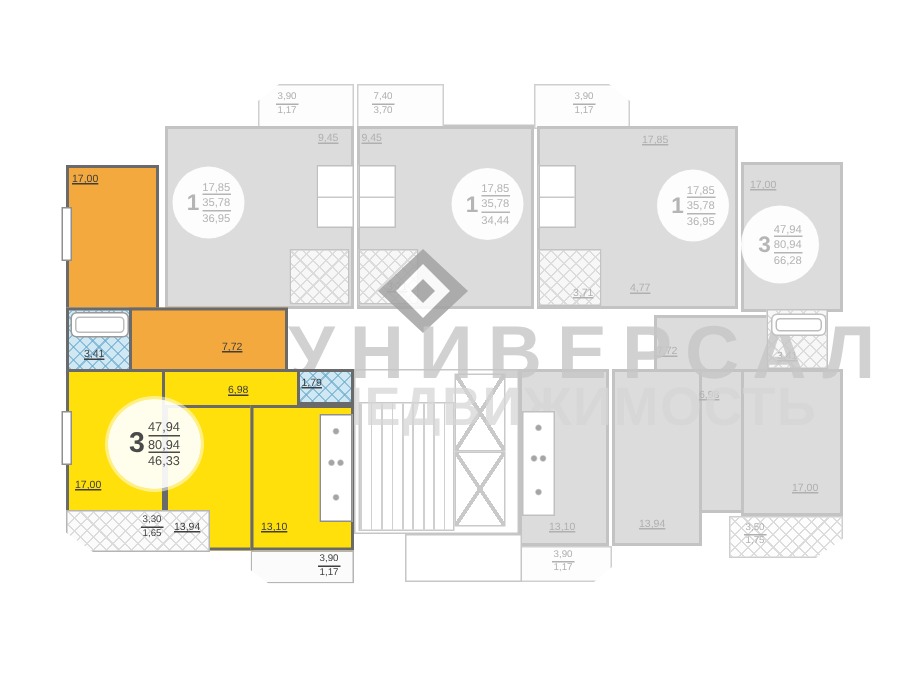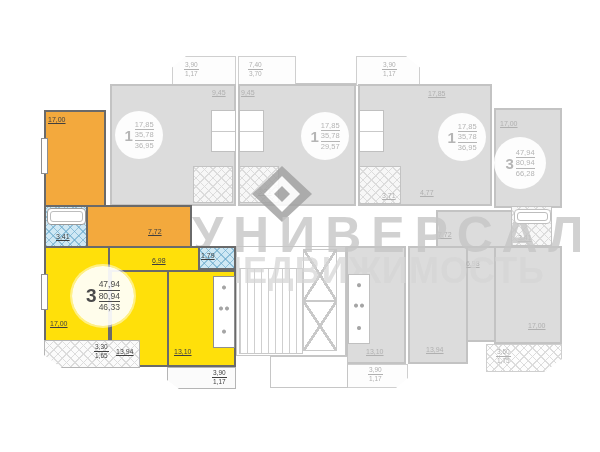--- a/index.html
+++ b/index.html
@@ -114,21 +114,21 @@
     <div class="abs grayapt" style="left:238px;top:84px;width:118px;height:122px"></div>
     <div class="lbl g" style="left:241px;top:89px">9,45</div>
     <div class="appl" style="left:239px;top:110px;width:23px;height:40px"></div>
     <div class="abs hatch-gray" style="left:239px;top:166px;width:40px;height:37px;border:1px solid #c3c3c3;z-index:4"></div>
     <div class="lbl g" style="left:258px;top:188px">3,71</div>
     <div class="badge gb" style="left:301px;top:112px;width:48px;height:48px">
       <span class="num">1</span>
       <span class="vals">
         <span class="u">17,85</span>
         <span class="u">35,78</span>
-        <span>29,57</span>
+        <span>34,44</span>
       </span>
     </div>
   </div>
 
   <div>
     <div class="abs balcony-g" style="left:356px;top:56px;width:64px;height:30px;clip-path:polygon(0 0,calc(100% - 14px) 0,100% 38%,100% 100%,0 100%)"></div>
     <div class="fr g" style="left:382px;top:61px">
       <span class="top">3,90</span>
       <span>1,17</span>
     </div>

